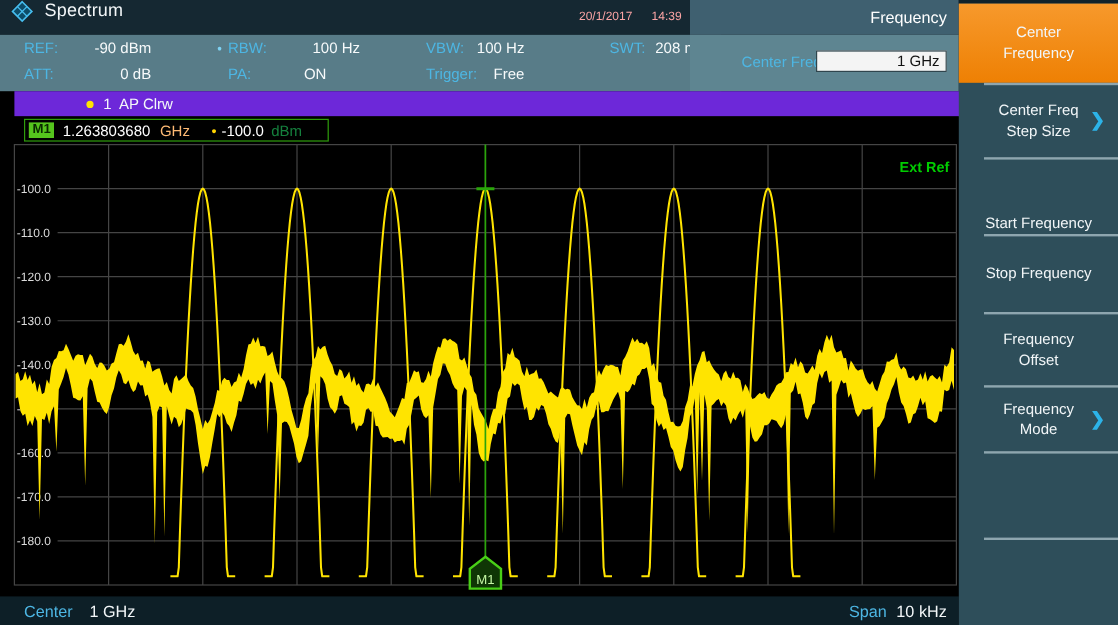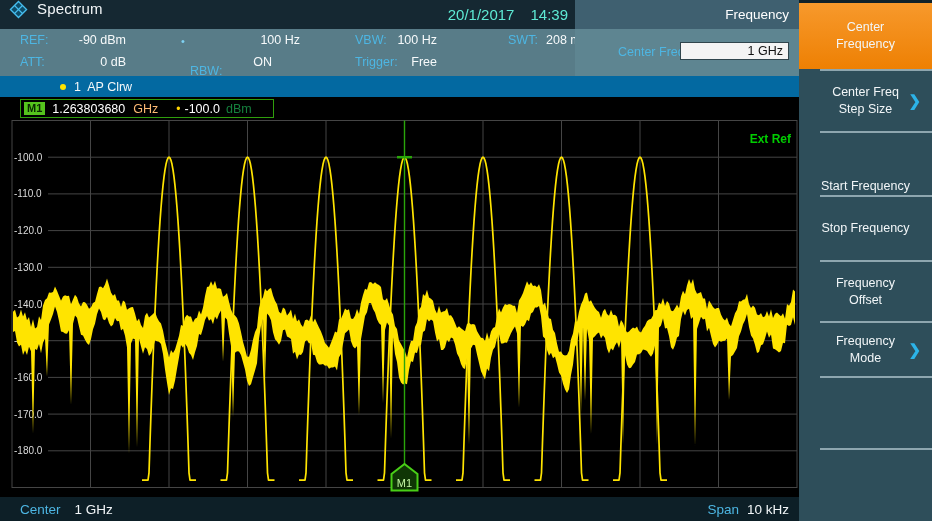--- a/index.html
+++ b/index.html
@@ -3,43 +3,43 @@
 <meta charset="utf-8">
 <style>
   html,body{margin:0;padding:0;background:#000;}
   body{font-family:"Liberation Sans",sans-serif;-webkit-font-smoothing:antialiased;}
   .screen{position:relative;width:932px;height:521px;background:#000;overflow:hidden;}
 
   
   .titlebar{position:absolute;left:0;top:0;width:575px;height:29px;background:#152832;display:flex;align-items:flex-start;}
   .logo{margin-left:9px;display:flex;align-items:center;}
   .app-title{color:#f2f6f8;font-size:15px;margin-left:9px;letter-spacing:.2px;}
-  .datetime{position:absolute;right:7px;top:0;height:29px;display:flex;align-items:center;gap:16px;color:#5eead4;font-size:15px;}
+  .datetime{position:absolute;right:7px;top:0;height:29px;display:flex;align-items:center;gap:16px;color:#fca5a5;font-size:10px;}
 
   
   .settings{position:absolute;left:0;top:29px;width:575px;height:47px;background:#587c88;padding-left:26px;}
   .lab{position:absolute;color:#4db6e3;font-size:12.5px;white-space:nowrap;}
   .val{position:absolute;color:#f7fafb;font-size:12.5px;text-align:right;white-space:nowrap;}
   .rowA{top:4px;} .rowB{top:26px;}
   .x1l{left:20px;} .x1v{left:56px;width:70px;}
-  .x2l{left:190px;margin-top:31px;} .x2v{left:230px;width:70px;} .x2vb{left:212px;width:60px;}
+  .x2l{left:190px;} .x2v{left:230px;width:70px;} .x2vb{left:212px;width:60px;}
   .x3l{left:355px;} .x3v{left:385px;width:52px;}
   .x4l{left:508px;} .x4v{left:533px;width:54px;}
   .bullet{position:absolute;left:181px;top:6px;color:#7fd2f3;font-size:11px;}
 
   
   .panel-header{position:absolute;left:575px;top:0;width:224px;height:29px;background:#3f6070;color:#fff;
     font-size:13.5px;display:flex;align-items:center;justify-content:flex-end;padding:0 10px 0 0;box-sizing:border-box;}
   .panel-body{position:absolute;left:575px;top:29px;width:224px;height:47px;background:#5e8591;}
   .panel-label{position:absolute;left:43px;top:16px;color:#4db6e3;font-size:12.5px;}
   .freq-input{position:absolute;left:105px;top:13px;width:109px;height:18px;background:#f4f4f4;border:1px solid #30454d;
     box-sizing:border-box;color:#111;font-size:12.5px;text-align:right;padding:0 5px;font-family:"Liberation Sans",sans-serif;}
 
   
-  .trace-row{position:absolute;left:0;top:76px;width:799px;height:21px;background:#0369a1;display:flex;align-items:center;}
+  .trace-row{position:absolute;left:12px;top:76px;width:799px;height:21px;background:#6d28d9;display:flex;align-items:center;}
   .trace-dot{margin-left:60px;width:6px;height:6px;border-radius:50%;background:#ffe400;}
   .trace-text{margin-left:8px;color:#f4f8f9;font-size:12.5px;white-space:pre;}
 
   
   .chart{position:absolute;left:0;top:97px;width:799px;height:487px;background:#000;}
   .chart svg{position:absolute;left:0;top:0;}
   .marker-box{position:absolute;left:20px;top:2px;width:252px;height:17px;border:1px solid #2f9e0c;
     display:flex;align-items:center;font-size:12.5px;z-index:5;background:rgba(0,0,0,.25);}
   .m-badge{margin-left:3px;background:#55c41d;color:#0a2a00;font-weight:bold;font-size:11px;padding:0 3px;line-height:13px;height:13px;}
   .m-freq{color:#fff;margin-left:7px;}

